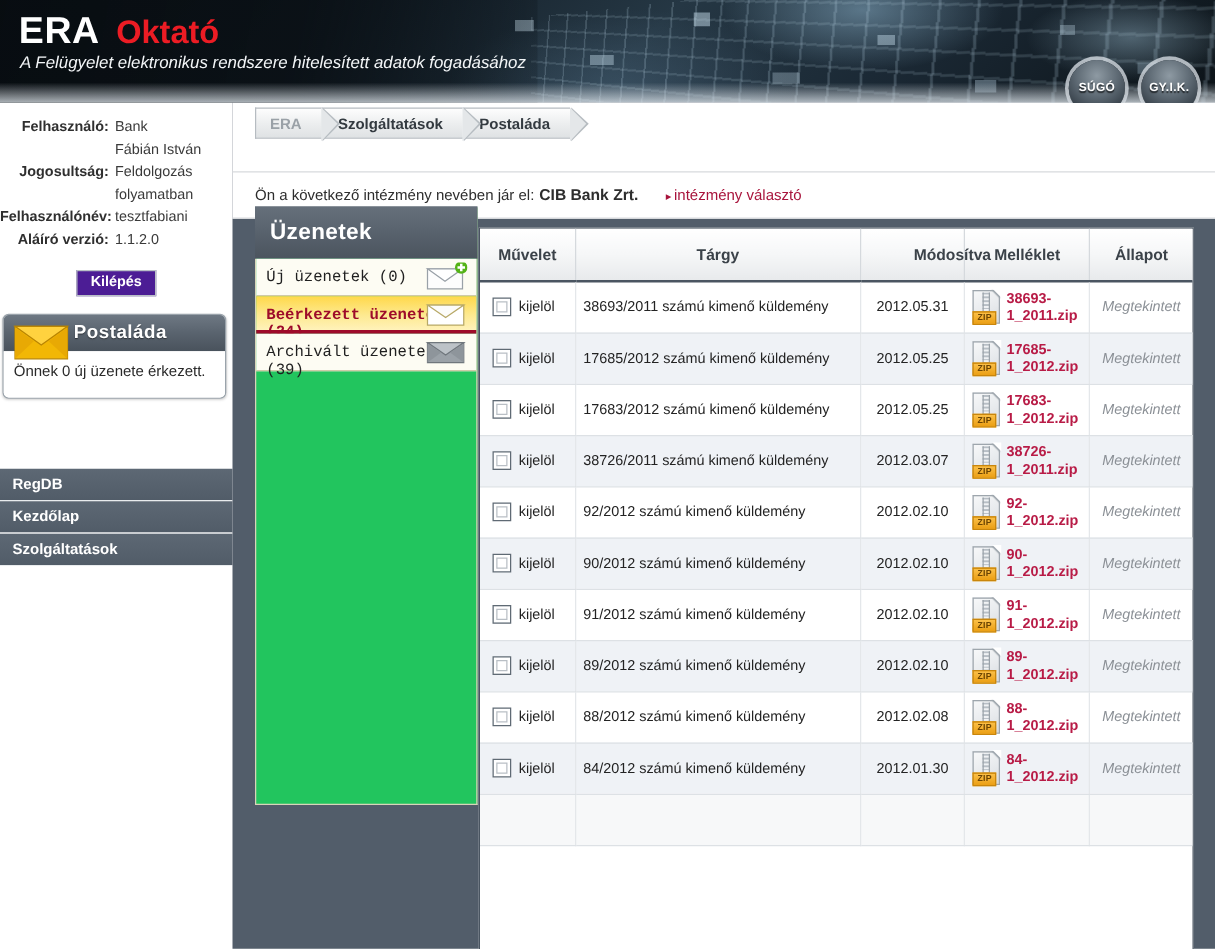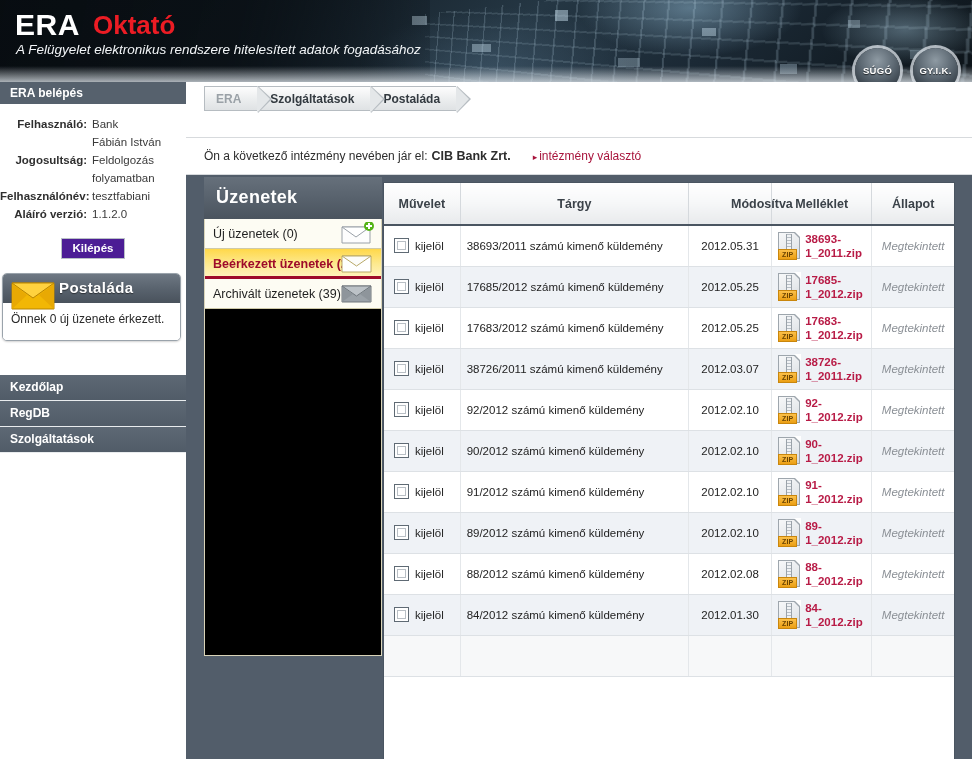--- a/index.html
+++ b/index.html
@@ -175,37 +175,38 @@
     font-size: 12px; color: #2d2d2d;
   }
   .inst-name { font-weight: bold; margin-left: 4px; font-size: 12.5px; }
   .inst-link {
     margin-left: 22px; color: #a8143c; font-size: 12px; cursor: pointer;
   }
   .inst-link .arw { font-size: 9px; margin-right: 2px; }
 
   
   .msg-panel {
-    position: absolute; left: 18px; top: 96px;
+    position: absolute; left: 18px; top: 84px;
     width: 178px; height: 478px;
-    background: #000000;
+    background: #22c55e;
     border: 1px solid #d9d4b8; border-top: none;
   }
   .msg-head {
     height: 42px; margin: -1px -1px 0 -1px;
     background: linear-gradient(180deg, #66707b 0%, #58626d 50%, #4b545e 100%);
     color: #ffffff; font-size: 18px; font-weight: bold;
     padding: 10px 0 0 12px; letter-spacing: .3px;
   }
   .msg-item {
     position: relative; height: 30px;
     border-bottom: 1px solid #cfcaa8;
     font-size: 12.5px; color: #1f1f1f;
     padding: 8px 0 0 8px; cursor: pointer;
     background: #fdfcf3;
+    font-family: Liberation Mono, monospace;
   }
   .msg-item.sel {
     background: linear-gradient(180deg, #ffd84a 0%, #fde98f 55%, #fff2ba 100%);
     border-bottom: 3px solid #9e0b2a;
     color: #9e0b2a; font-weight: bold;
   }
   .msg-item.plain { background: #fdfcf3; }
   .msg-env { position: absolute; right: 7px; top: 3px; width: 34px; height: 23px; }
 
   
@@ -292,21 +293,20 @@
     <div class="circle-btn">
       <span>SÚGÓ</span>
     </div>
     <div class="circle-btn">
       <span>GY.I.K.</span>
     </div>
   </div>
 </div>
 
 <div class="sidebar">
-  <div class="sb-title">ERA belépés</div>
 
   <div class="sb-info">
     <div class="sb-row">
       <div class="sb-lbl">Felhasználó:</div>
       <div class="sb-val">Bank</div>
     </div>
     <div class="sb-row">
       <div class="sb-cont"></div>
       <div class="sb-val">Fábián István</div>
     </div>
@@ -337,22 +337,22 @@
     <svg class="mb-env" viewBox="0 0 46 32">
       <polygon points="2,4 44,4 44,30 2,30" fill="#f2b705" stroke="#b98503" stroke-width="1"></polygon>
       <polygon points="2,4 23,19 44,4" fill="#ffd23f" stroke="#b98503" stroke-width="1"></polygon>
       <polygon points="2,30 17,16 2,5" fill="#e8a904"></polygon>
       <polygon points="44,30 29,16 44,5" fill="#e8a904"></polygon>
     </svg>
     <div class="mb-body">Önnek 0 új üzenete érkezett.</div>
   </div>
 
   <div class="sb-nav">
+    <div class="sb-nav-item">RegDB</div>
     <div class="sb-nav-item">Kezdőlap</div>
-    <div class="sb-nav-item">RegDB</div>
     <div class="sb-nav-item">Szolgáltatások</div>
   </div>
   <div class="sb-fill"></div>
 </div>
 
 <div class="main">
   <div class="main-top"></div>
 
   <div class="crumbs">
     <div class="crumb">ERA</div>

